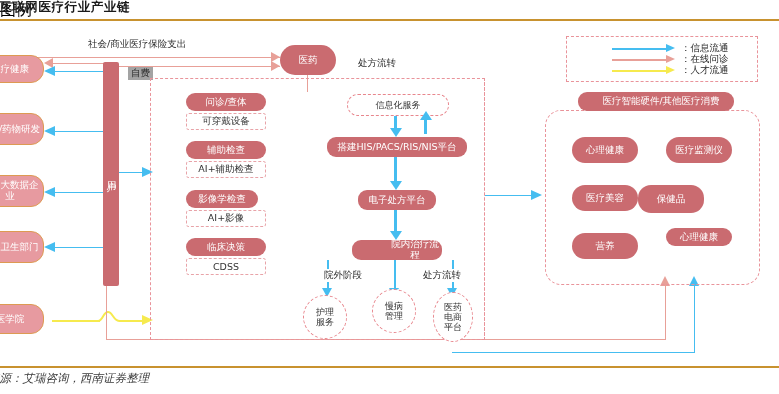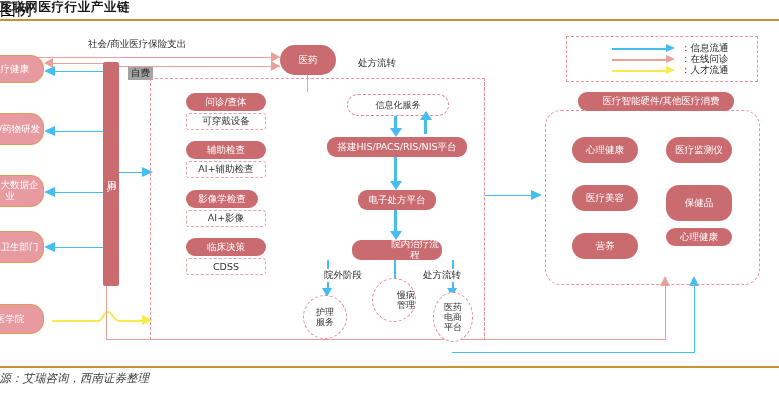--- a/index.html
+++ b/index.html
@@ -201,21 +201,21 @@
 <div class="vline" style="left:452px;top:260px;height:30px;border-color:#45bdf0;border-left-width:2px;"></div>
 <div class="ar ar-d" style="left:447px;top:288px;border-top:9px solid #45bdf0;"></div>
 
 <div class="plaintext" style="left:322px;top:269px;background:#fff;padding:0 2px;">院外阶段</div>
 <div class="plaintext" style="left:421px;top:269px;background:#fff;padding:0 2px;">处方流转</div>
 
 <div class="ellipse" style="left:303px;top:295px;width:44px;height:44px;">
   <span style="white-space:pre-line;">护理
 服务</span>
 </div>
-<div class="ellipse" style="left:372px;top:278px;width:44px;height:44px;justify-content:flex-end;">
+<div class="ellipse" style="left:372px;top:289px;width:44px;height:44px;">
   <span style="white-space:pre-line;">慢病
 管理</span>
 </div>
 <div class="ellipse" style="left:433px;top:292px;width:40px;height:50px;">
   <span style="white-space:pre-line;">医药
 电商
 平台</span>
 </div>
 
 <div class="dashpanel" style="left:545px;top:110px;width:215px;height:175px;border-radius:16px;"></div>
@@ -225,21 +225,21 @@
 
 <div class="pill" style="left:572px;top:137px;width:66px;height:26px;border-radius:13px;">
   <span>心理健康</span>
 </div>
 <div class="pill" style="left:666px;top:137px;width:66px;height:26px;border-radius:13px;justify-content:center;">
   <span>医疗监测仪</span>
 </div>
 <div class="pill" style="left:572px;top:185px;width:66px;height:26px;border-radius:13px;text-align:right;">
   <span>医疗美容</span>
 </div>
-<div class="pill" style="left:666px;top:185px;width:66px;height:36px;border-radius:13px;">
+<div class="pill" style="left:638px;top:185px;width:66px;height:28px;border-radius:13px;">
   <span>保健品</span>
 </div>
 <div class="pill" style="left:572px;top:233px;width:66px;height:26px;border-radius:13px;">
   <span>营养</span>
 </div>
 <div class="pill" style="left:666px;top:228px;width:66px;height:18px;border-radius:13px;justify-content:center;">
   <span>心理健康</span>
 </div>
 
 <div id="legend" style="left:566px;top:36px;width:192px;height:46px;"></div>

